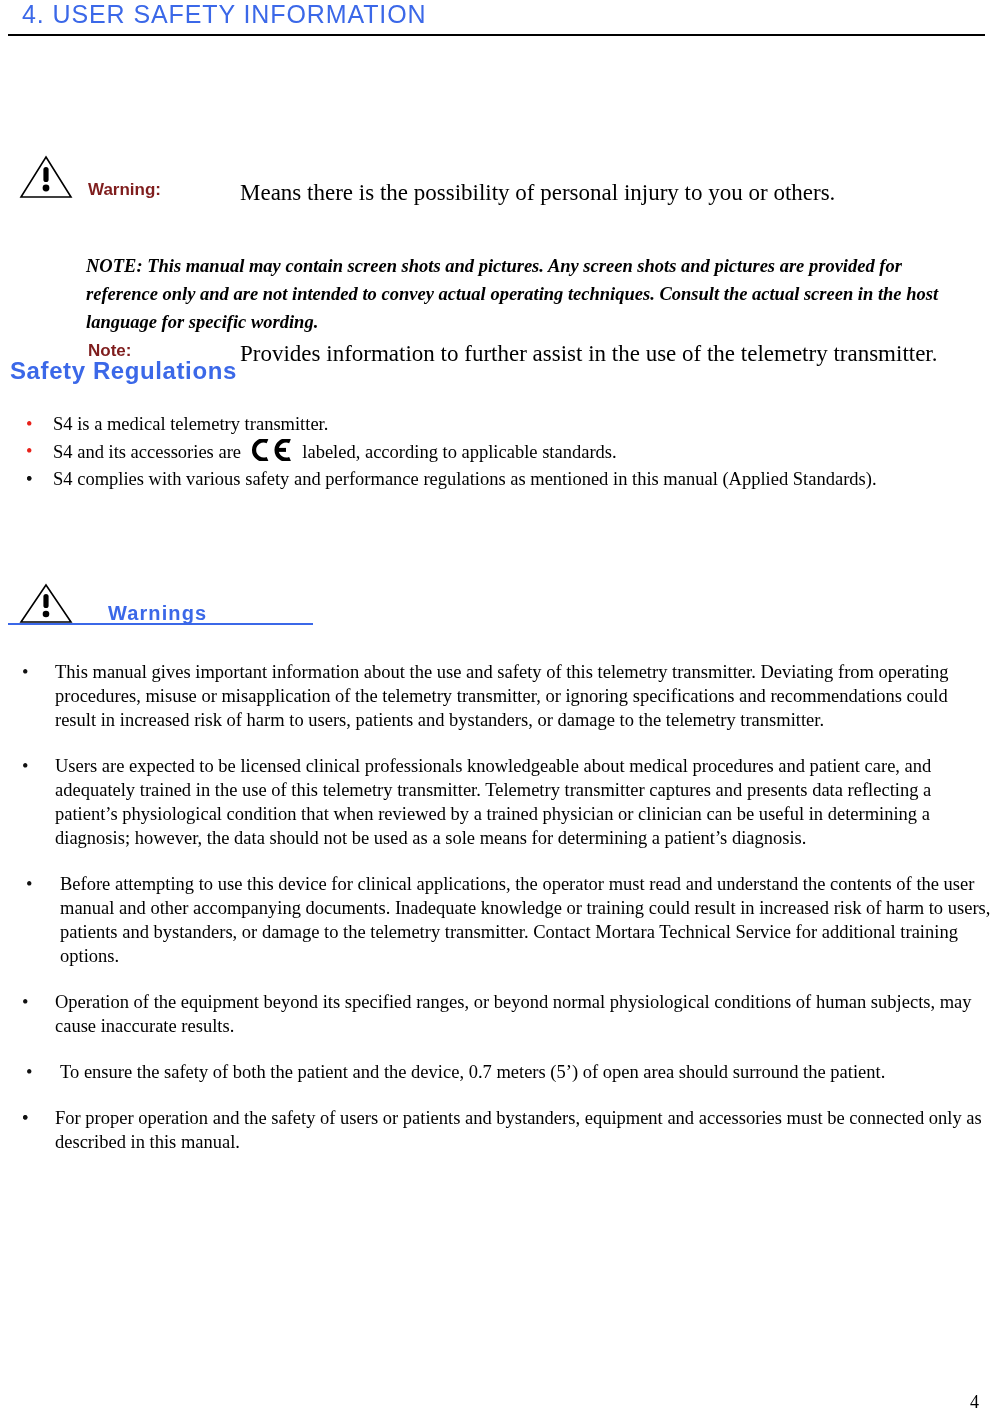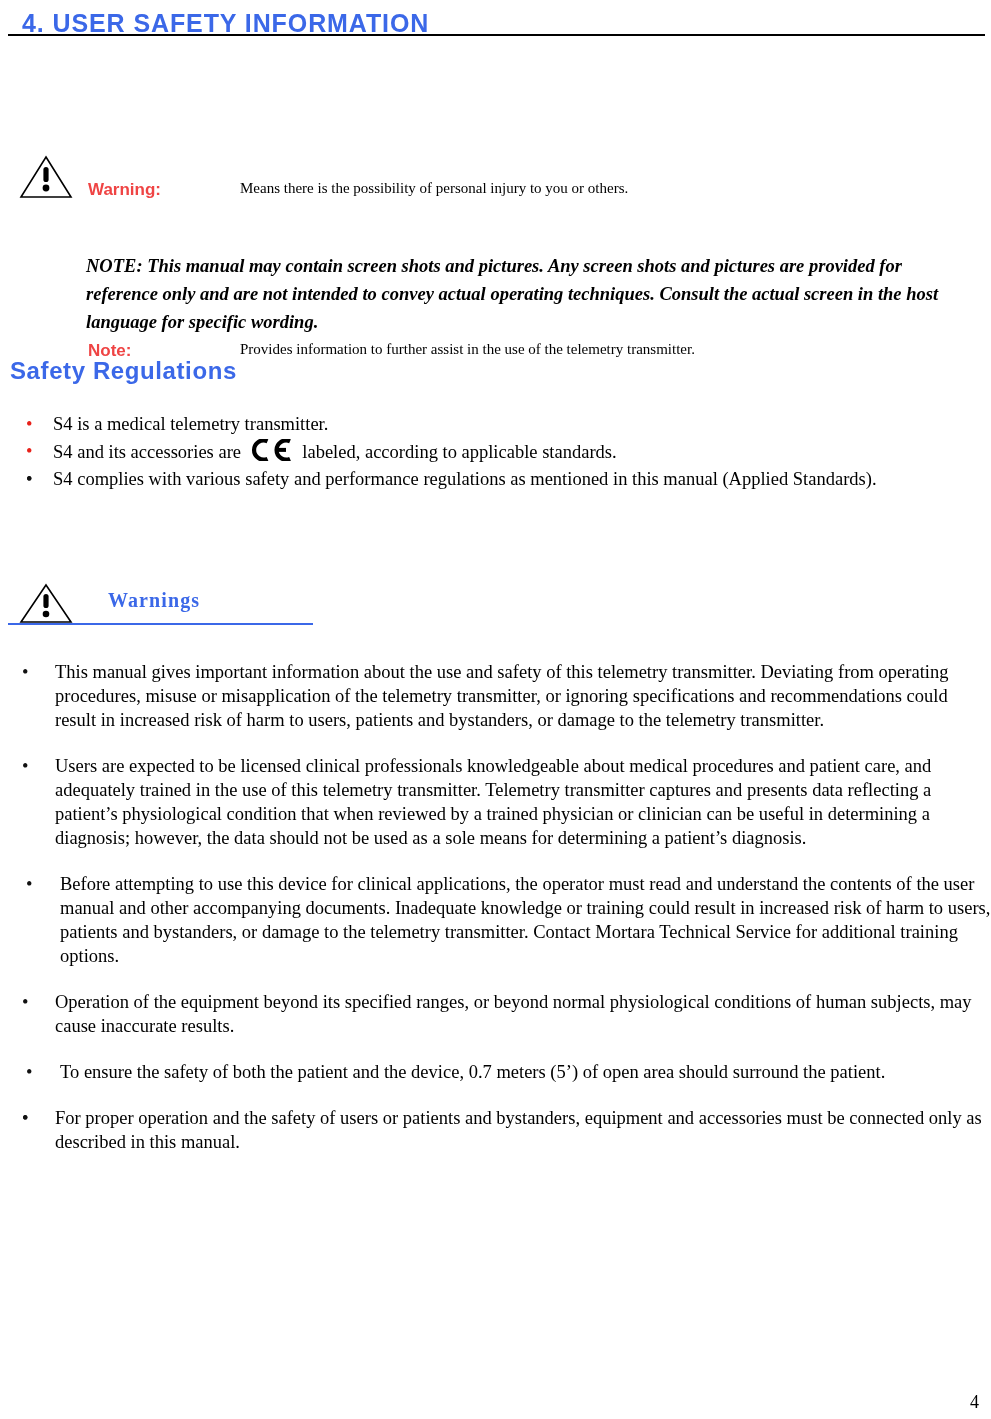--- a/index.html
+++ b/index.html
@@ -15,26 +15,25 @@
     color: #000000;
     overflow: hidden;
   }
 
   
   .page-title {
     position: absolute;
     left: 22px;
     top: 0px;
     font-family: "Liberation Sans", sans-serif;
-    font-weight: bold;
+    font-weight: normal;
     font-size: 25px;
     letter-spacing: 0.9px;
     color: #3B68E8;
     white-space: nowrap;
-    margin-top: 9px;
   }
   .title-rule {
     position: absolute;
     left: 8px;
     top: 34px;
     width: 977px;
     height: 2px;
     background: #000000;
   }
 
@@ -56,27 +55,27 @@
     width: 56px;
     height: 46px;
   }
   .legend-icon svg { display: block; }
   .legend-label {
     position: absolute;
     left: 88px;
     font-family: "Liberation Sans", sans-serif;
     font-weight: bold;
     font-size: 17px;
-    color: #ef4444;
+    color: #7f1d1d;
     white-space: nowrap;
   }
   .legend-text {
     position: absolute;
     left: 240px;
-    font-size: 15px;
+    font-size: 23px;
     white-space: nowrap;
   }
   .r1 .legend-label, .r1 .legend-text { top: 102px; }
   .r2 .legend-label, .r2 .legend-text { top: 159px; }
   .r3 .legend-label, .r3 .legend-text { top: 208px; }
   .r1 .legend-icon { top: 76px; }
   .r2 .legend-icon { top: 133px; }
 
   
   .note-block {
@@ -124,22 +123,22 @@
   #reg-list { top: 412px; }
   #reg-list .bullet { margin-bottom: 3px; }
 
   
   .warn-banner { position: absolute; left: 0; top: 583px; width: 991px; height: 48px; }
   .warn-banner .tri { position: absolute; left: 18px; top: 0px; width: 56px; height: 42px; }
   .warn-banner .tri svg { display: block; }
   .warn-banner .warn-title {
     position: absolute;
     left: 108px;
-    top: 6px;
-    font-family: Liberation Serif, serif;
+    top: 19px;
+    font-family: Liberation Sans, sans-serif;
     font-weight: bold;
     font-size: 20px;
     letter-spacing: 1.1px;
     color: #3B68E8;
     white-space: nowrap;
   }
   .warn-banner .warn-rule {
     position: absolute;
     left: 8px;
     top: 40px;

